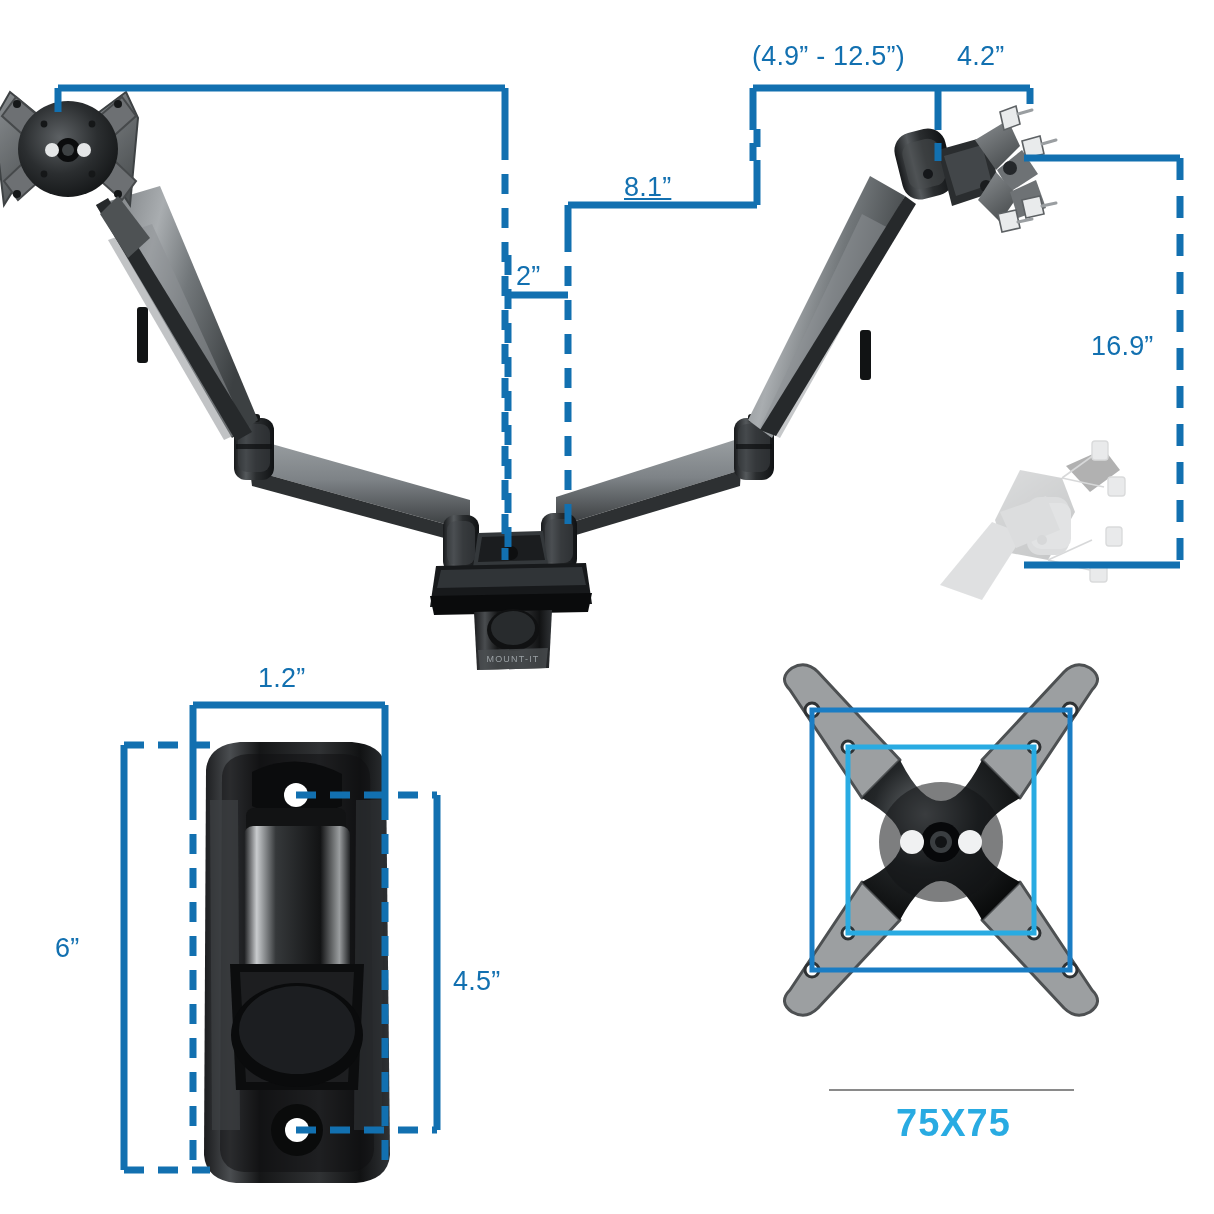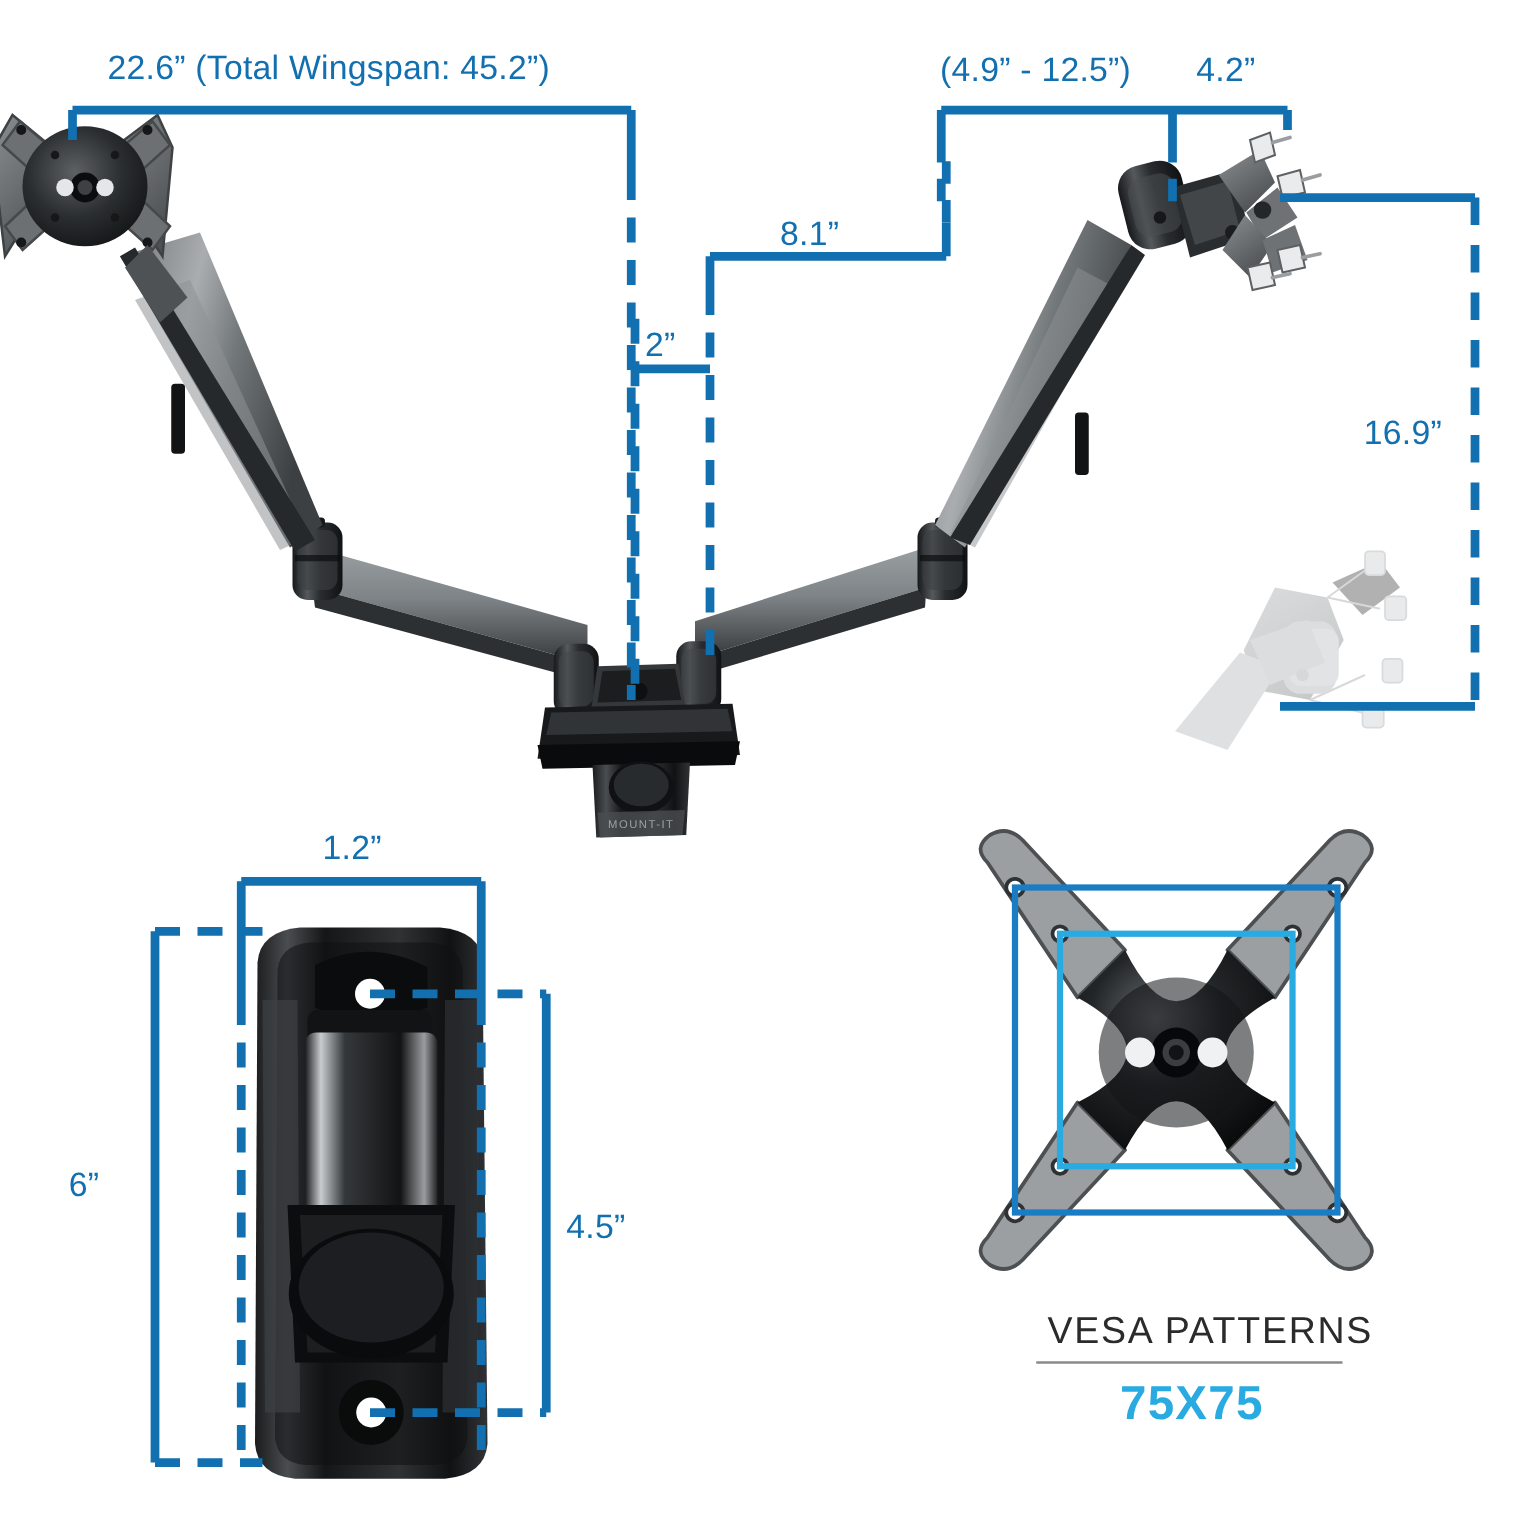--- a/index.html
+++ b/index.html
@@ -19,39 +19,37 @@
   .vesa-num{position:absolute;font-weight:bold;white-space:nowrap;
             letter-spacing:1px;}
   .v75{font-size:38px;color:#29abe2;}
   .v100{font-size:38px;color:#1a7dc4;}
 </style>
 </head>
 <body>
 
 <div id="stage">
 
-  <div class="lbl big" style="left:86px;top:39px;">22.6” (Total Wingspan: 45.2”)</div>
 
   <div class="lbl big" style="left:752px;top:41px;">(4.9” - 12.5”)</div>
 
   <div class="lbl big" style="left:957px;top:41px;">4.2”</div>
 
-  <div class="lbl big" style="left:624px;top:172px;">8.1”</div>
+  <div class="lbl big" style="left:624px;top:172px;text-decoration:underline;">8.1”</div>
 
   <div class="lbl big" style="left:516px;top:261px;">2”</div>
 
   <div class="lbl big" style="left:1091px;top:331px;">16.9”</div>
 
   <div class="lbl big" style="left:258px;top:663px;">1.2”</div>
 
   <div class="lbl big" style="left:55px;top:933px;">6”</div>
 
   <div class="lbl big" style="left:453px;top:966px;text-align:center;">4.5”</div>
 
-  <div class="vesa-title" style="left:838px;top:1048px;">VESA PATTERNS</div>
   <div class="vesa-rule" style="left:829px;top:1089px;width:245px;"></div>
   <div class="vesa-num v75" style="left:896px;top:1102px;">75X75</div>
 
   <svg class="layer" viewBox="0 0 1214 1214">
     <defs>
       <linearGradient id="armUL" x1="0" y1="0" x2="1" y2="0.4">
         <stop offset="0" stop-color="#6f7376"></stop>
         <stop offset="0.38" stop-color="#a9adb0"></stop>
         <stop offset="0.62" stop-color="#72777a"></stop>
         <stop offset="1" stop-color="#3c4042"></stop>

